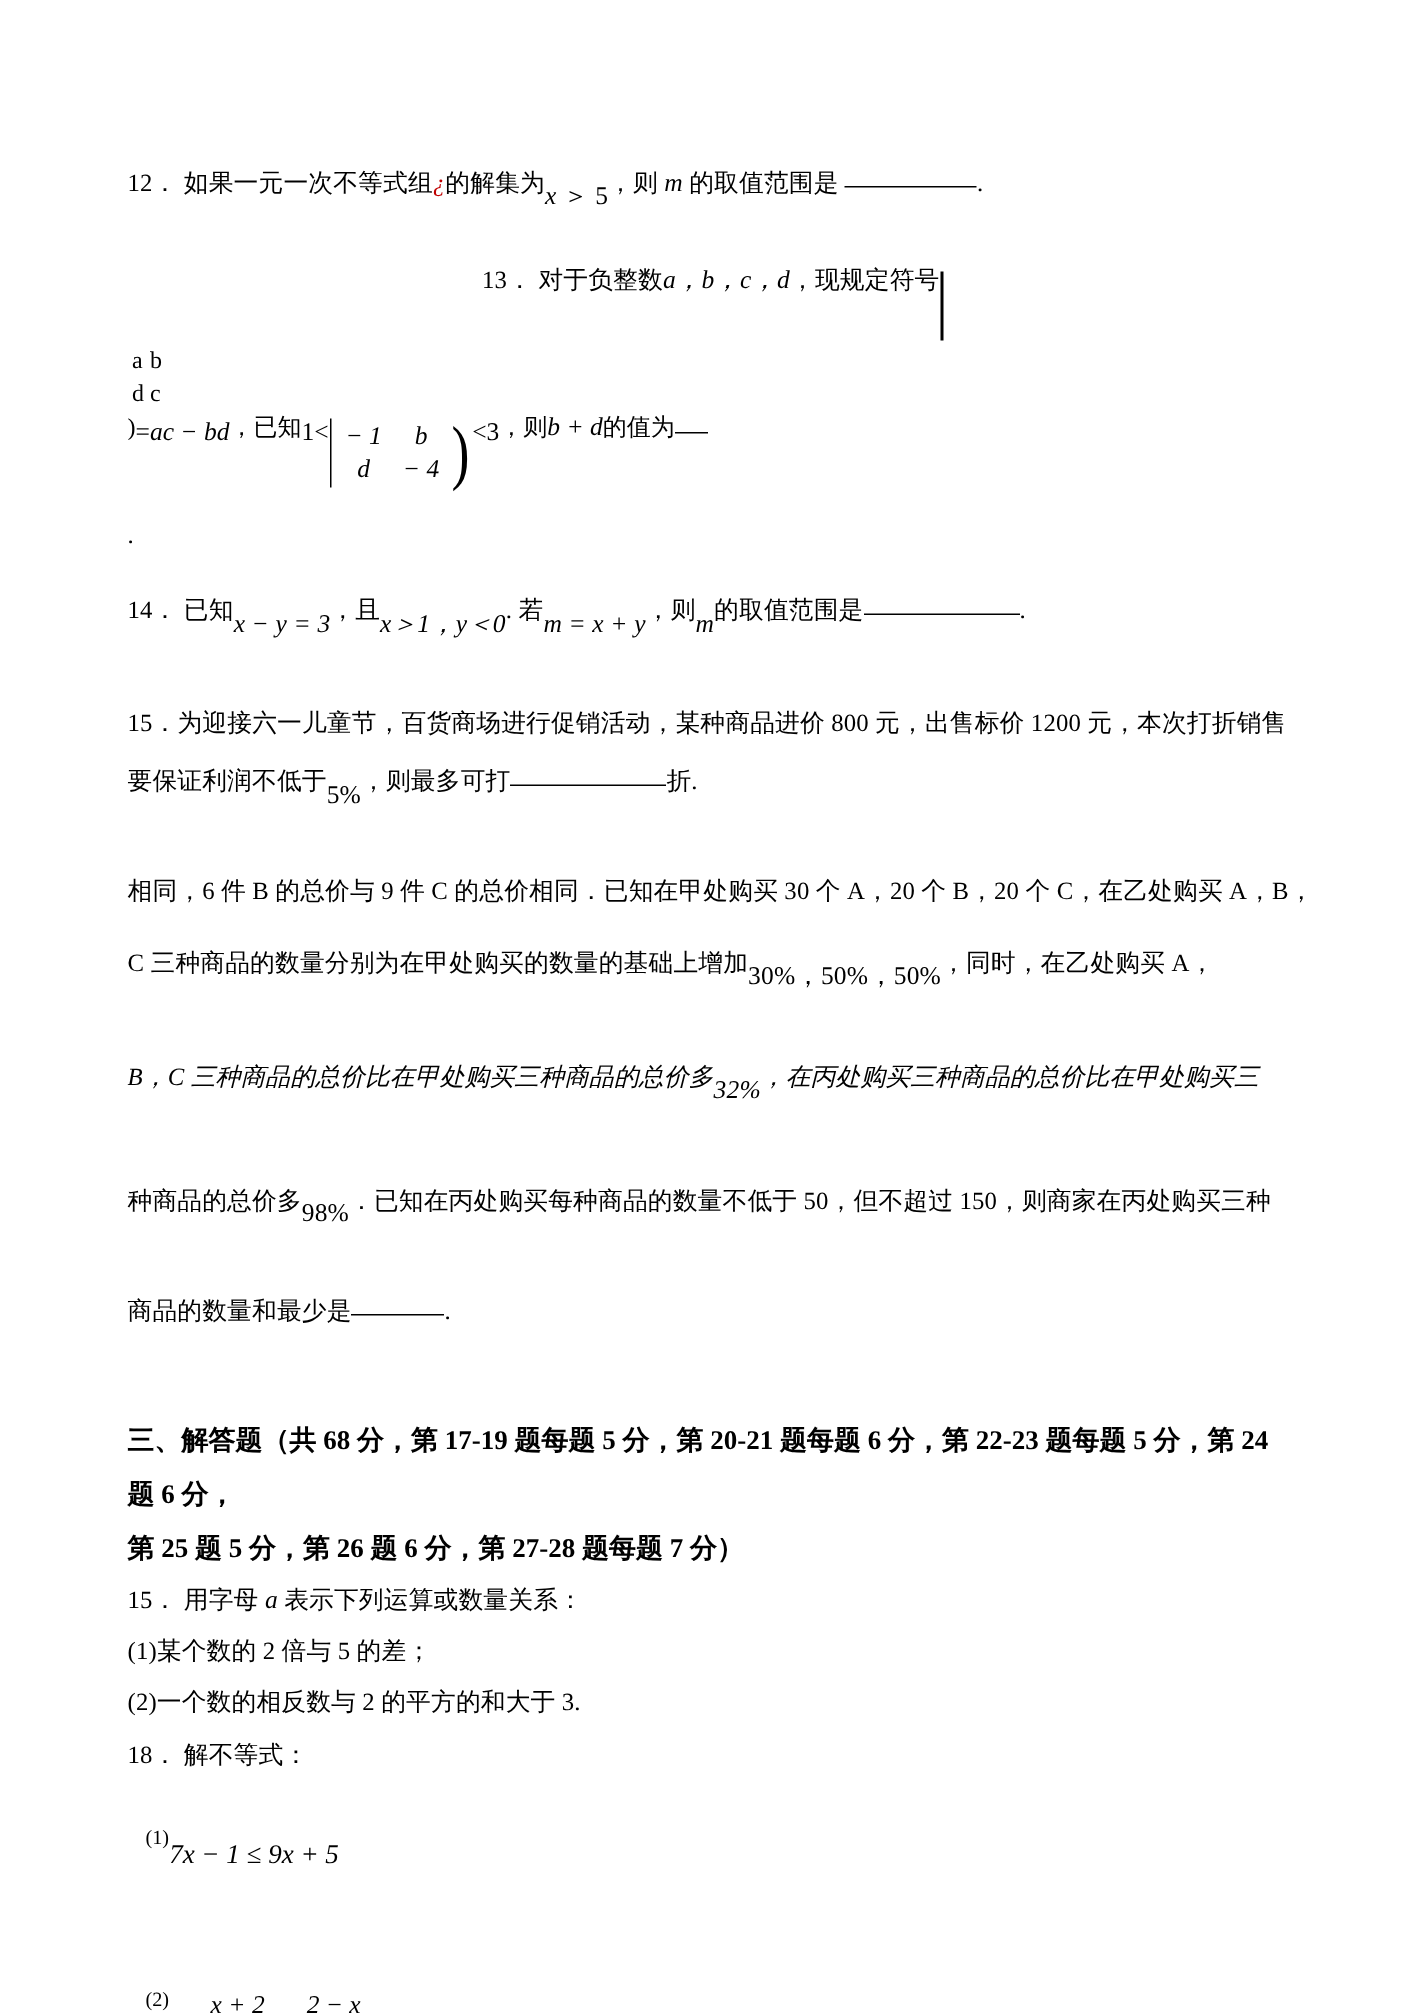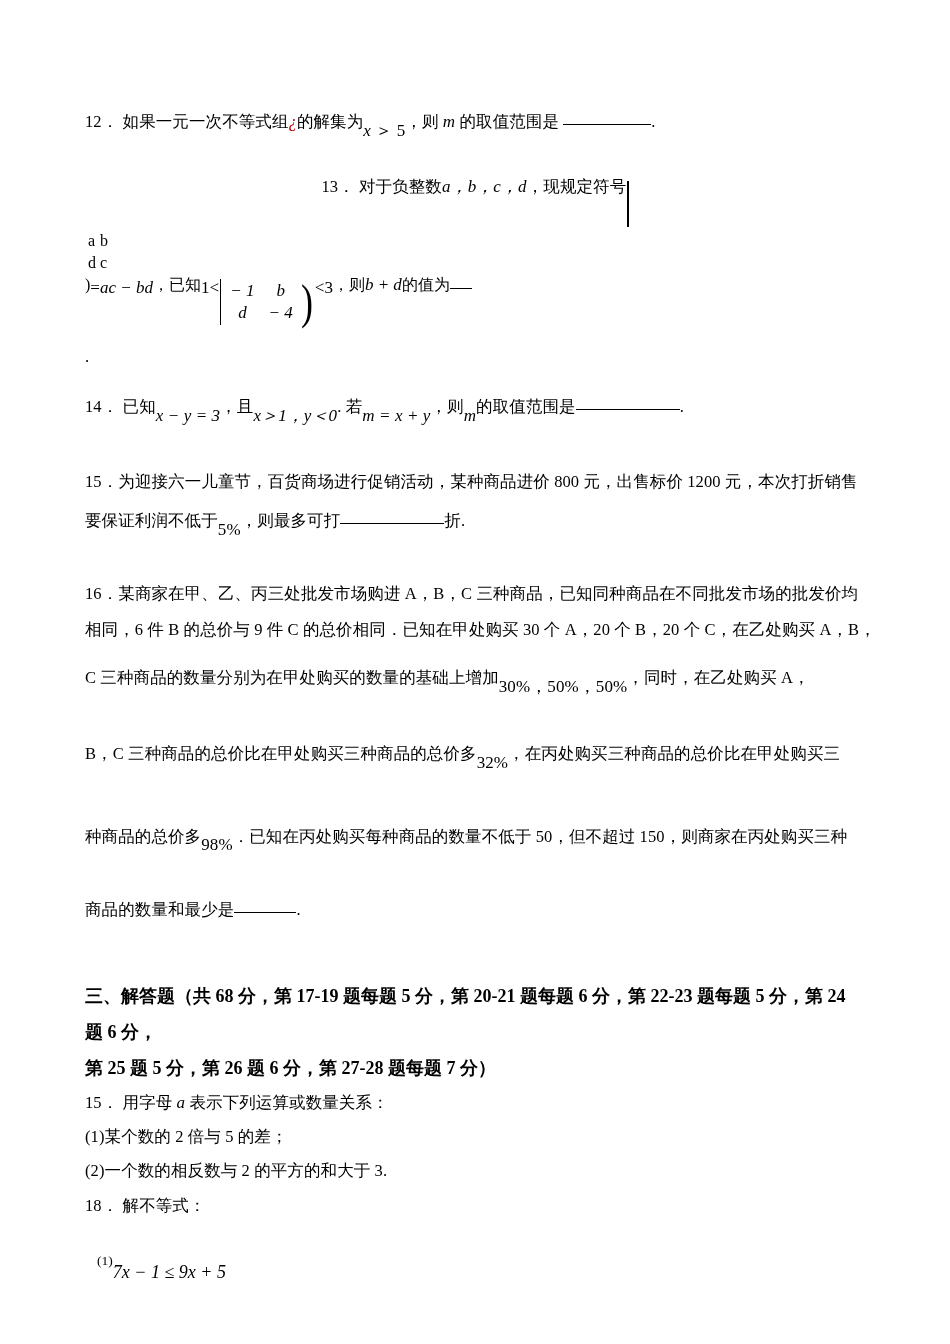--- a/index.html
+++ b/index.html
@@ -220,29 +220,26 @@
       <span>15．</span><span>为迎接六一儿童节，百货商场进行促销活动，某种商品进价 800 元，出售标价 1200 元，本次打折销售</span>
     </p>
     <p class="para" style="line-height:41px;">
       <span>要保证利润不低于</span><span class="mth">5%</span><span>，则最多可打</span><span class="blank blank-lg"></span><span>折.</span>
     </p>
 
     <div class="spacer-md"></div>
 
     
     <p class="para">
-      <span>16．</span><span>某商家在甲、乙、丙三处批发市场购进 A，B，C 三种商品，已知同种商品在不同批发市场的批发价均</span>
-    </p>
-    <p class="para">
       <span>相同，6 件 B 的总价与 9 件 C 的总价相同．已知在甲处购买 30 个 A，20 个 B，20 个 C，在乙处购买 A，B，</span>
     </p>
     <p class="para" style="line-height:60px;">
       <span>C 三种商品的数量分别为在甲处购买的数量的基础上增加</span><span class="mth">30%，50%，50%</span><span>，同时，在乙处购买 A，</span>
     </p>
-    <p class="para" style="line-height:74px;">
+    <p class="para" style="line-height:74px;font-style:italic;">
       <span>B，C 三种商品的总价比在甲处购买三种商品的总价多</span><span class="mth">32%</span><span>，在丙处购买三种商品的总价比在甲处购买三</span>
     </p>
     <p class="para" style="line-height:74px;">
       <span>种商品的总价多</span><span class="mth">98%</span><span>．已知在丙处购买每种商品的数量不低于 50，但不超过 150，则商家在丙处购买三种</span>
     </p>
     <p class="para" style="line-height:56px;">
       <span>商品的数量和最少是</span><span class="blank blank-sm"></span><span>.</span>
     </p>
 
     <div class="spacer-lg"></div>

